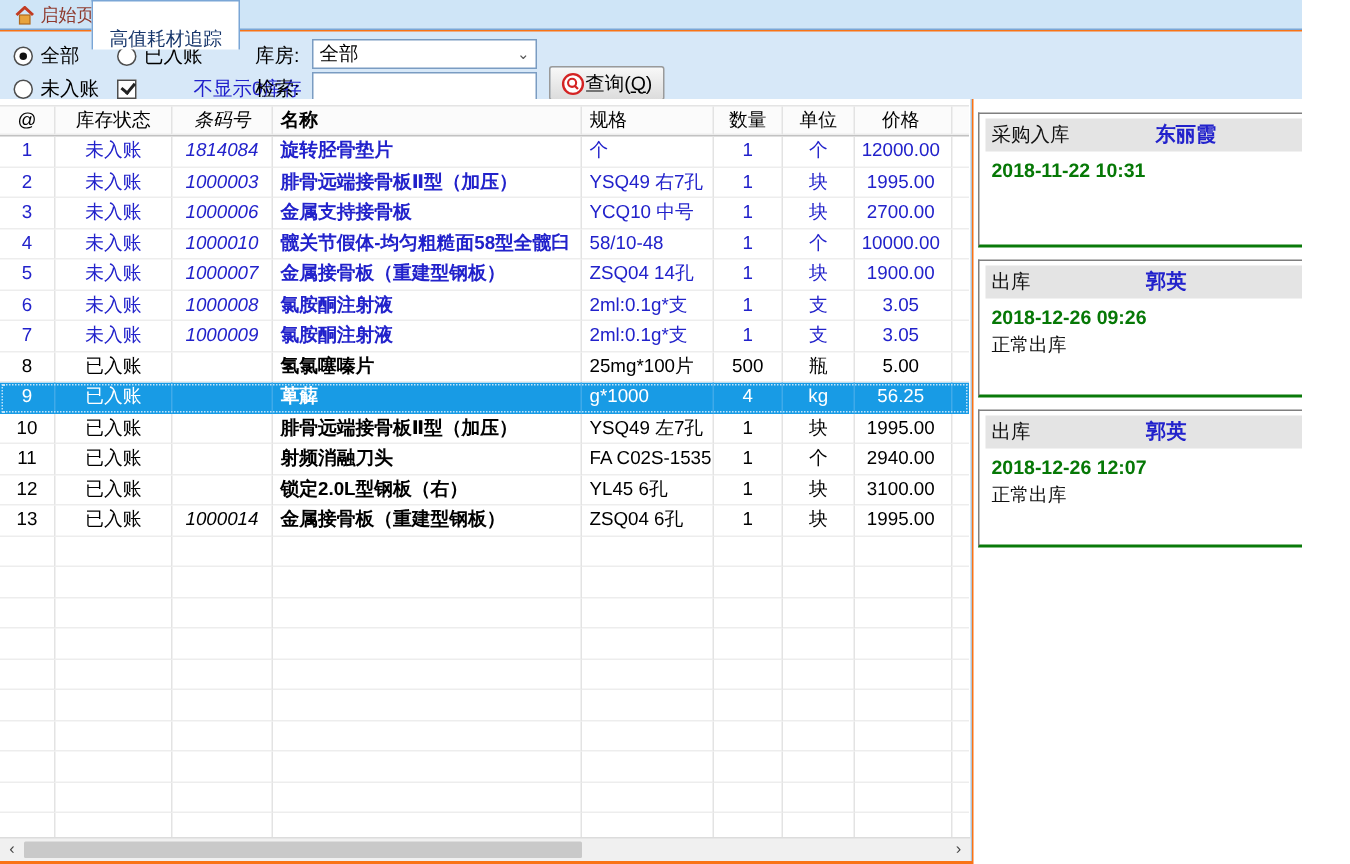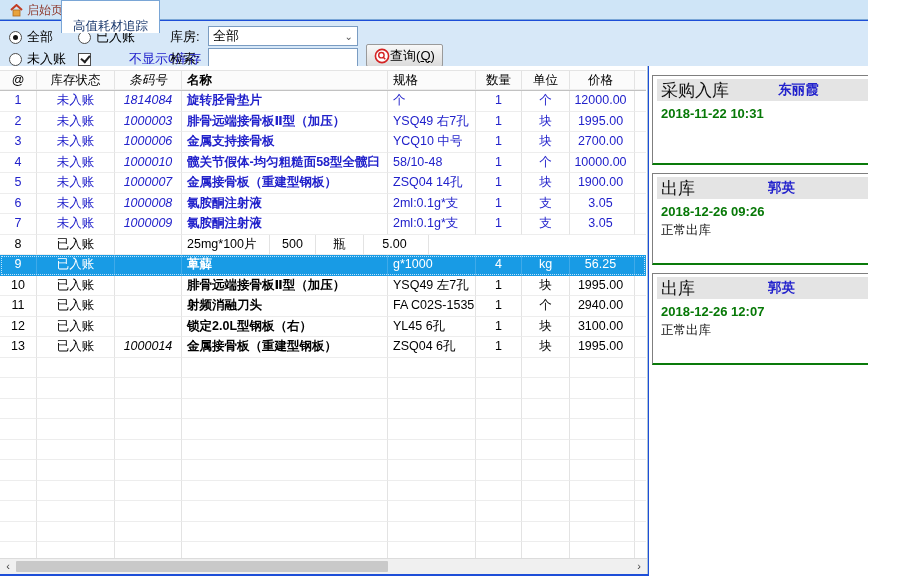--- a/index.html
+++ b/index.html
@@ -1,17 +1,17 @@
 <!DOCTYPE html>
 <html><head>
 <meta charset="utf-8">
 <style>
   * { margin:0; padding:0; box-sizing:border-box; }
   body { font-family:"Liberation Sans","DejaVu Sans",sans-serif; }
-  .app { position:relative; width:868px; height:576px; background:#1d4ed8; overflow:hidden; font-size:13px; color:#000; }
+  .app { position:relative; width:868px; height:576px; background:#f97316; overflow:hidden; font-size:13px; color:#000; }
 
   
   .tabstrip { position:absolute; left:0; top:0; width:900px; height:20px; background:#cfe5f7; border-bottom:1px solid #7aa6d6; }
   .hometab { position:absolute; left:4px; top:2px; height:17px; display:flex; align-items:center; gap:4px; padding:0 6px; cursor:default; }
   .hometab .lbl { color:#8f3a2e; font-size:12px; }
   .activetab { position:absolute; left:61px; top:0; height:20px; background:#fff; border:1px solid #7aa6d6; border-bottom:none; padding:16px 11px; line-height:18px; font-weight:normal; color:#17366b; font-size:12.5px; z-index:2;text-align:right; }
   .strip-btns { position:absolute; right:6px; top:2px; display:flex; gap:10px; }
   .strip-btn { font-size:11px; color:#1a1a1a; line-height:16px; cursor:default; }
 
   
@@ -53,21 +53,21 @@
   .hscroll { position:absolute; left:0; bottom:0; width:647px; height:16px; background:#f0f0f0; border-top:1px solid #dcdcdc; }
   .hs-arrow { position:absolute; top:0; width:16px; height:15px; color:#444; font-size:11px; text-align:center; line-height:15px; }
   .hs-left { left:0; } .hs-right { right:0; }
   .hs-thumb { position:absolute; left:16px; top:2px; width:372px; height:11px; background:#c9c9c9; border-radius:1px; }
 
   
   .rightpanel { position:absolute; left:649px; top:66px; width:251px; height:510px; background:#fff; }
   .card { position:relative; width:226px; margin:0 0 8px 3px; height:92px; background:#fff; border:1px solid #7f7f7f; border-bottom:2px solid #0a7a0a; }
   .card:first-child { margin-top:9px; height:90px; }
   .card-head { height:22px; background:#e4e4e4; margin:3px 5px 0 4px; display:flex; align-items:center; padding:0 4px; }
-  .card-type { font-size:17px; color:#111; }
+  .card-type { font-size:13px; color:#111; }
   .card-op { font-size:13.5px; color:#2222cc; font-weight:bold; margin:0 auto; }
   .card-date { font-size:13px; color:#067806; font-weight:bold; padding:5px 0 0 8px; }
   .card-note { font-size:12.5px; color:#111; padding:3px 0 0 8px; }
 
   .icon-svg { display:block; }
 </style>
 </head>
 <body>
 
 <div class="app">
@@ -209,20 +209,21 @@
           <div class="cell c4">2ml:0.1g*支</div>
           <div class="cell c5">1</div>
           <div class="cell c6">支</div>
           <div class="cell c7">3.05</div>
           <div class="cell c8"></div>
         </div>
         <div class="trow posted">
           <div class="cell c0">8</div>
           <div class="cell c1">已入账</div>
           <div class="cell c2"></div>
+          <div class="cell c3">氢氯噻嗪片</div>
           <div class="cell c4">25mg*100片</div>
           <div class="cell c5">500</div>
           <div class="cell c6">瓶</div>
           <div class="cell c7">5.00</div>
           <div class="cell c8"></div>
         </div>
         <div class="trow posted selected">
           <div class="cell c0">9</div>
           <div class="cell c1">已入账</div>
           <div class="cell c2"></div>

